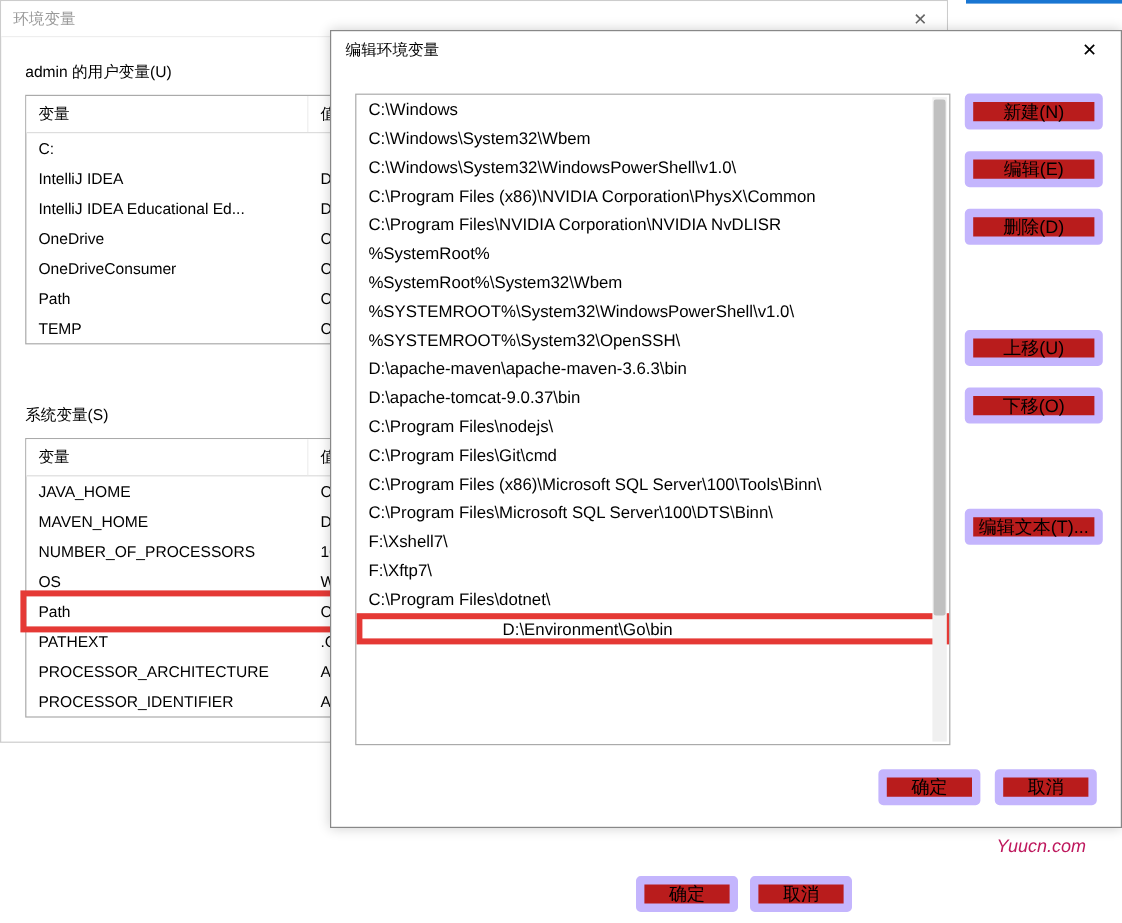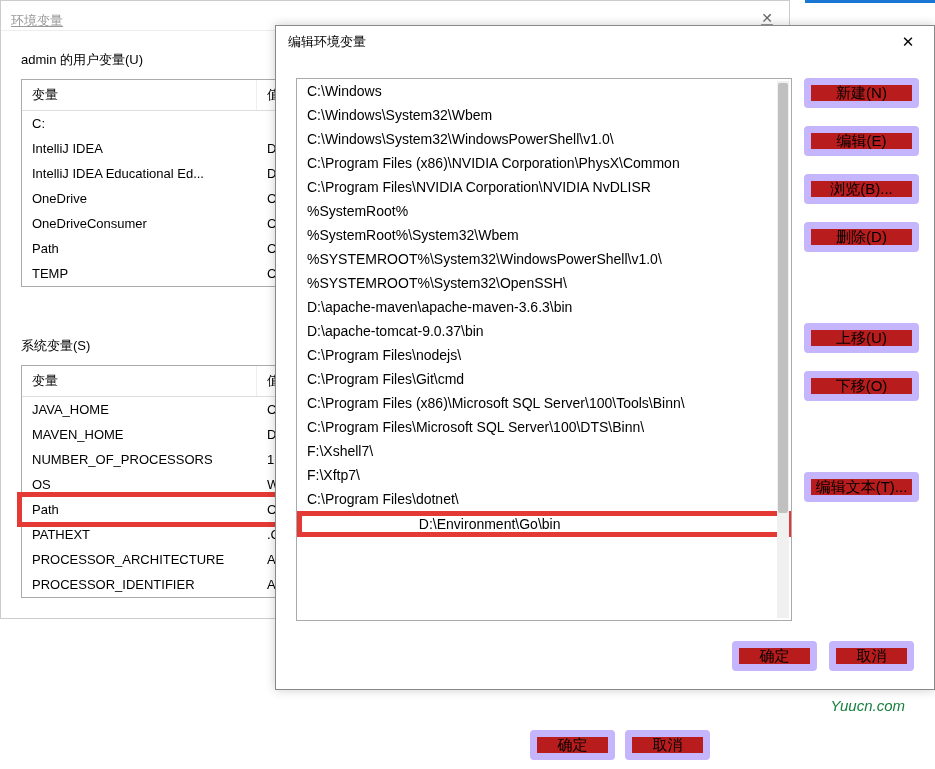--- a/index.html
+++ b/index.html
@@ -15,26 +15,25 @@
 .dialog1 {
   position: absolute;
   left: 0; top: 0;
   width: 790px;
   background: #fff;
   border: 1px solid #ccc;
 }
 .titlebar {
   height: 30px;
   display: flex;
-  align-items: flex-end;
+  align-items: center;
   padding: 0 10px;
   background: #fff;
   color: #999;
   border-bottom: 1px solid #eee;
-  text-decoration: underline;
 }
 .titlebar .close {
   margin-left: auto;
   width: 24px; height: 24px;
   display: flex; align-items: center; justify-content: center;
   color: #666;
   font-size: 14px;
 }
 .body1 {
   padding: 20px;
@@ -162,21 +161,21 @@
 .footer2 {
   display: flex;
   gap: 12px;
   justify-content: flex-end;
   padding: 10px 20px 18px;
 }
 .watermark {
   position: absolute;
   right: 30px;
   bottom: 55px;
-  color: #15803d;
+  color: #be185d;
   font-size: 15px;
   font-style: italic;
 }
 .blueline {
   position: absolute;
   top: 0; right: 0;
   width: 130px;
   height: 3px;
   background: #1976d2;
 }
@@ -310,21 +309,20 @@
             <div class="highlight-box">D:\Environment\Go\bin</div>
           </div>
         </div>
       <div class="scroll-track">
         <div class="scroll-thumb"></div>
       </div>
     </div>
     <div class="sidebuttons">
       <button class="btn">新建(N)</button>
       <button class="btn">编辑(E)</button>
-      <button class="btn">浏览(B)...</button>
       <button class="btn">删除(D)</button>
       <div class="gap"></div>
       <button class="btn">上移(U)</button>
       <button class="btn">下移(O)</button>
       <div class="gap"></div>
       <button class="btn">编辑文本(T)...</button>
     </div>
   </div>
   <div class="footer2">
     <button class="btn">确定</button>

